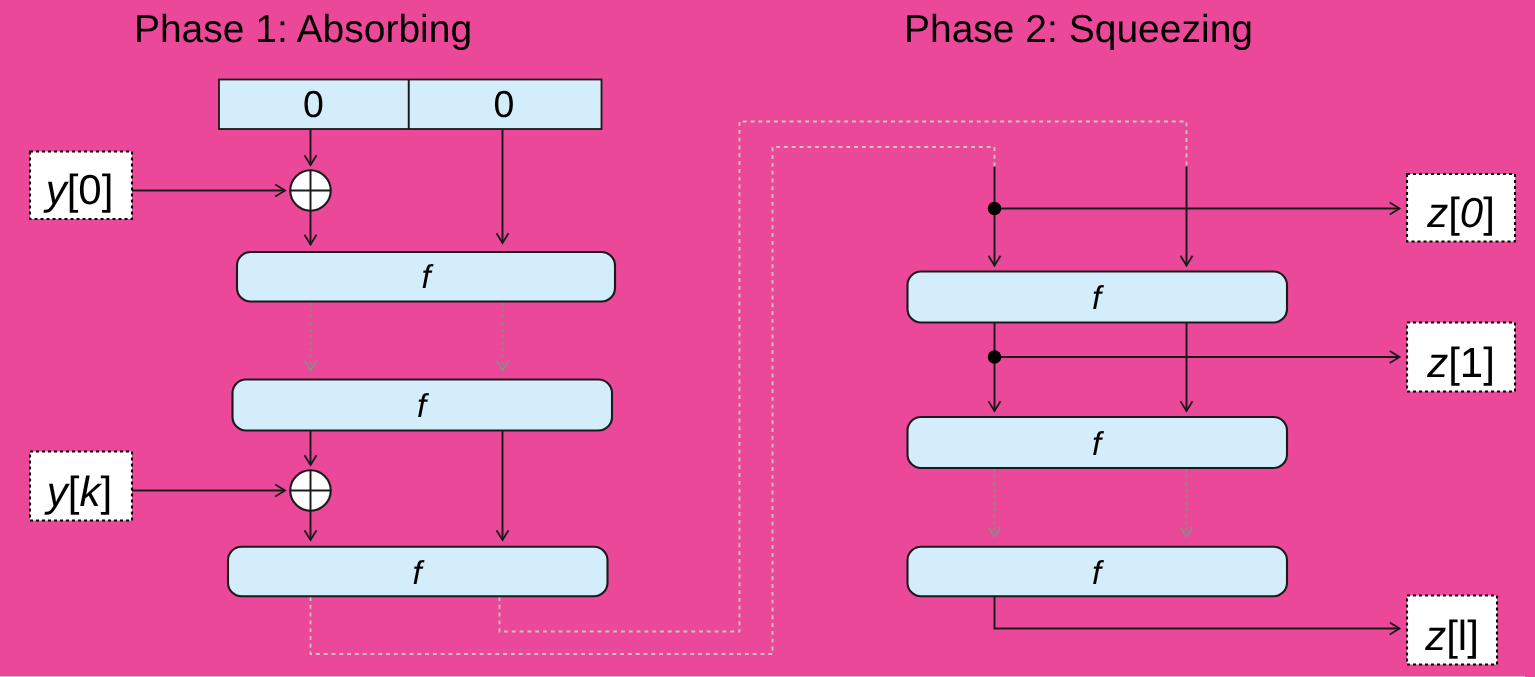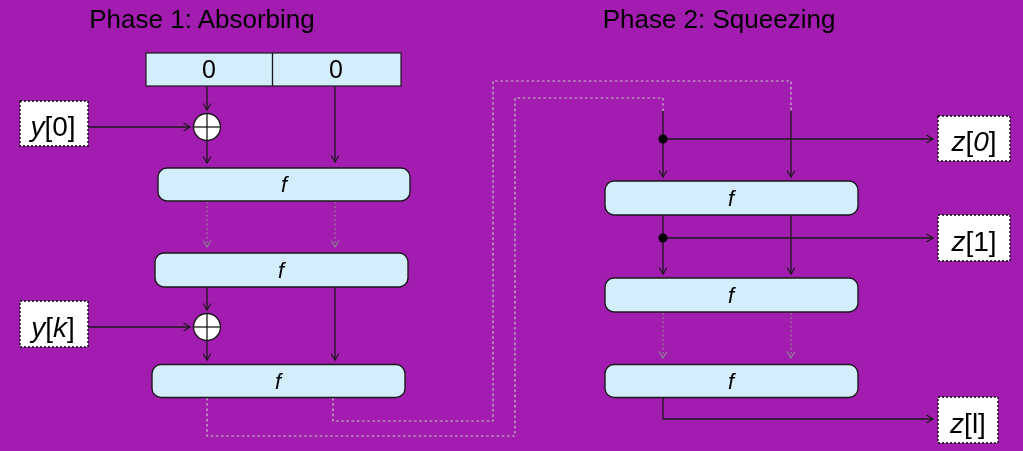--- a/index.html
+++ b/index.html
@@ -1,16 +1,16 @@
 <!DOCTYPE html>
 <html><head>
 <meta charset="utf-8">
 <style>
   html,body{margin:0;padding:0;background:#ffffff;}
-  .stage{position:relative;width:1023px;height:451px;background:#a21caf;overflow:hidden;
+  .stage{position:relative;width:1023px;height:451px;background:#ec4899;overflow:hidden;
          font-family:"Liberation Sans", sans-serif;}
   svg{display:block;}
   .title{font-size:26px;fill:#000000;}
   .cell0{font-size:25px;fill:#000000;}
   .flabel{font-size:22px;font-style:italic;fill:#000000;}
   .iolabel{font-size:28px;fill:#000000;}
   .it{font-style:italic;}
   .bluebox{fill:#d4edfa;stroke:#1a1a1a;stroke-width:1.4;}
   .statebox{fill:#d4edfa;stroke:#1a1a1a;stroke-width:1.2;}
   .dotbox{fill:#ffffff;stroke:#000000;stroke-width:1.4;stroke-dasharray:2 2;}

